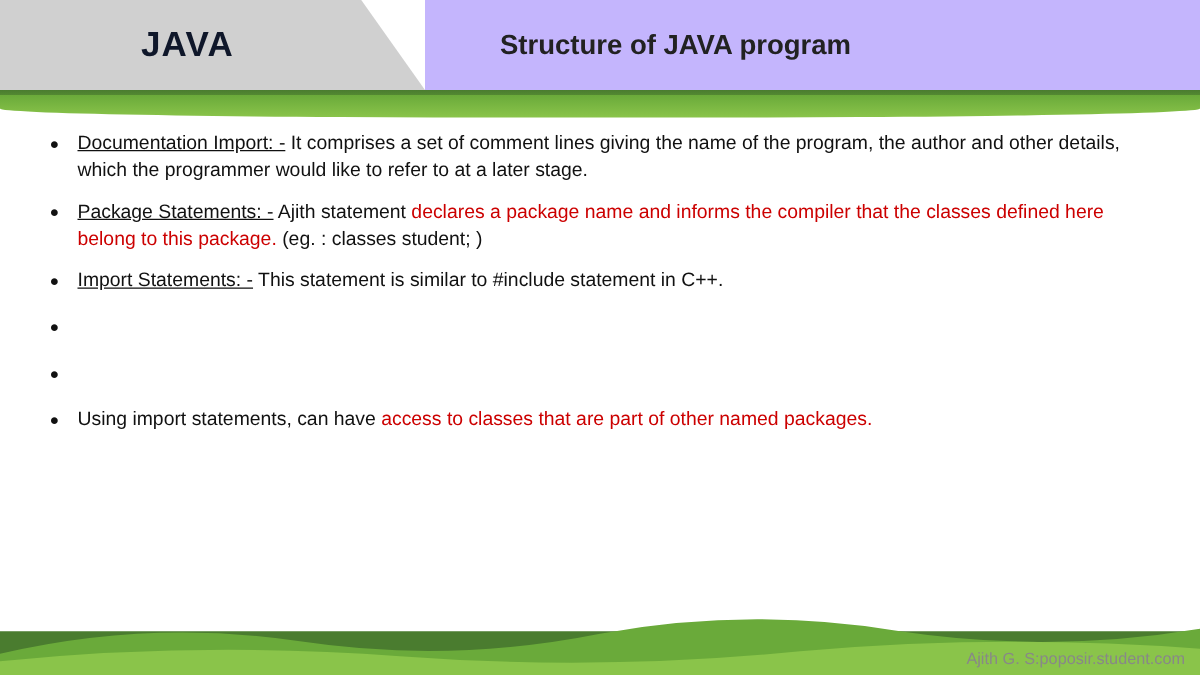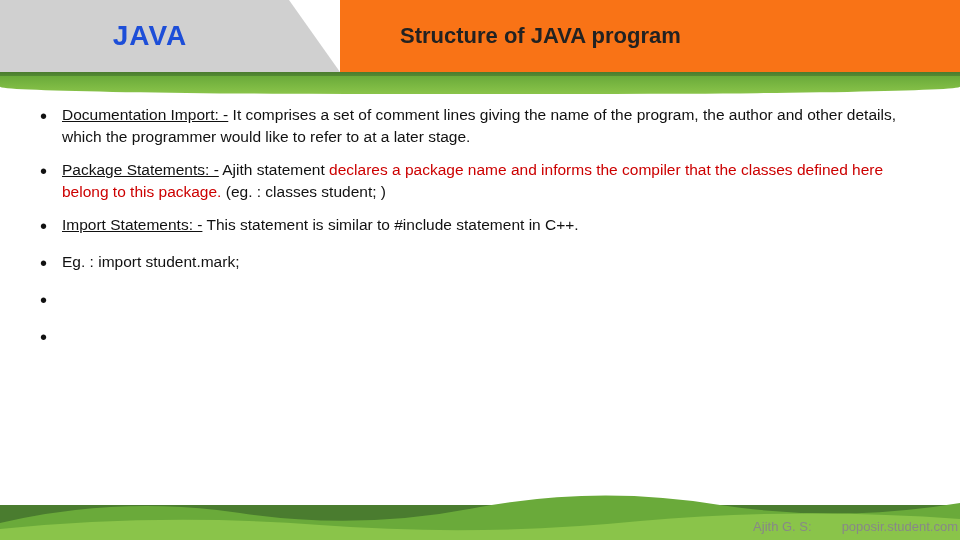--- a/index.html
+++ b/index.html
@@ -34,27 +34,27 @@
       align-items: center;
       justify-content: center;
       position: relative;
       clip-path: polygon(0 0, 85% 0, 100% 100%, 0 100%);
       padding-right: 40px;
     }
 
     .header-title {
       font-size: 28px;
       font-weight: bold;
-      color: #1d4ed8;
+      color: #0f172a;
       letter-spacing: 1px;
     }
 
     .header-right {
       flex: 1;
-      background: #f97316;
+      background: #c4b5fd;
       display: flex;
       align-items: center;
       padding-left: 60px;
     }
 
     .header-subtitle {
       font-size: 22px;
       font-weight: bold;
       color: #222;
     }
@@ -131,25 +131,24 @@
     }
 
     .bottom-wave-svg {
       width: 100%;
       height: 55px;
     }
 
     .footer-text {
       position: absolute;
       bottom: 6px;
-      right: 2px;
+      right: 12px;
       font-size: 13px;
       color: #888;
       display: flex;
-      gap: 30px;
     }
 
     .main-content {
       display: flex;
       flex-direction: column;
       height: calc(540px - 72px - 14px);
     }
   </style>
 </head>
 <body>
@@ -192,31 +191,32 @@
         <li>
           <span class="bullet-dot">•</span>
           <span class="bullet-text">
             <span class="underline-link">Import Statements: -</span>
             <span> This statement is similar to #include statement in C++.</span>
           </span>
         </li>
 
         <li>
           <span class="bullet-dot">•</span>
-          <span class="bullet-text">
-            <span>Eg. : import student.mark;</span>
-          </span>
-        </li>
-
-        <li>
-          <span class="bullet-dot">•</span>
-        </li>
-
-        <li>
-          <span class="bullet-dot">•</span>
+        </li>
+
+        <li>
+          <span class="bullet-dot">•</span>
+        </li>
+
+        <li>
+          <span class="bullet-dot">•</span>
+          <span class="bullet-text">
+            <span>Using import statements,  can have </span>
+            <span class="red-text">access to classes that are part of other named packages.</span>
+          </span>
         </li>
 
       </ul>
     </div>
   </div>
 
   <div class="bottom-area">
     <svg class="bottom-wave-svg" viewBox="0 0 960 55" preserveAspectRatio="none">
 
       <rect x="0" y="20" width="960" height="35" fill="#4a7c2f"></rect>

